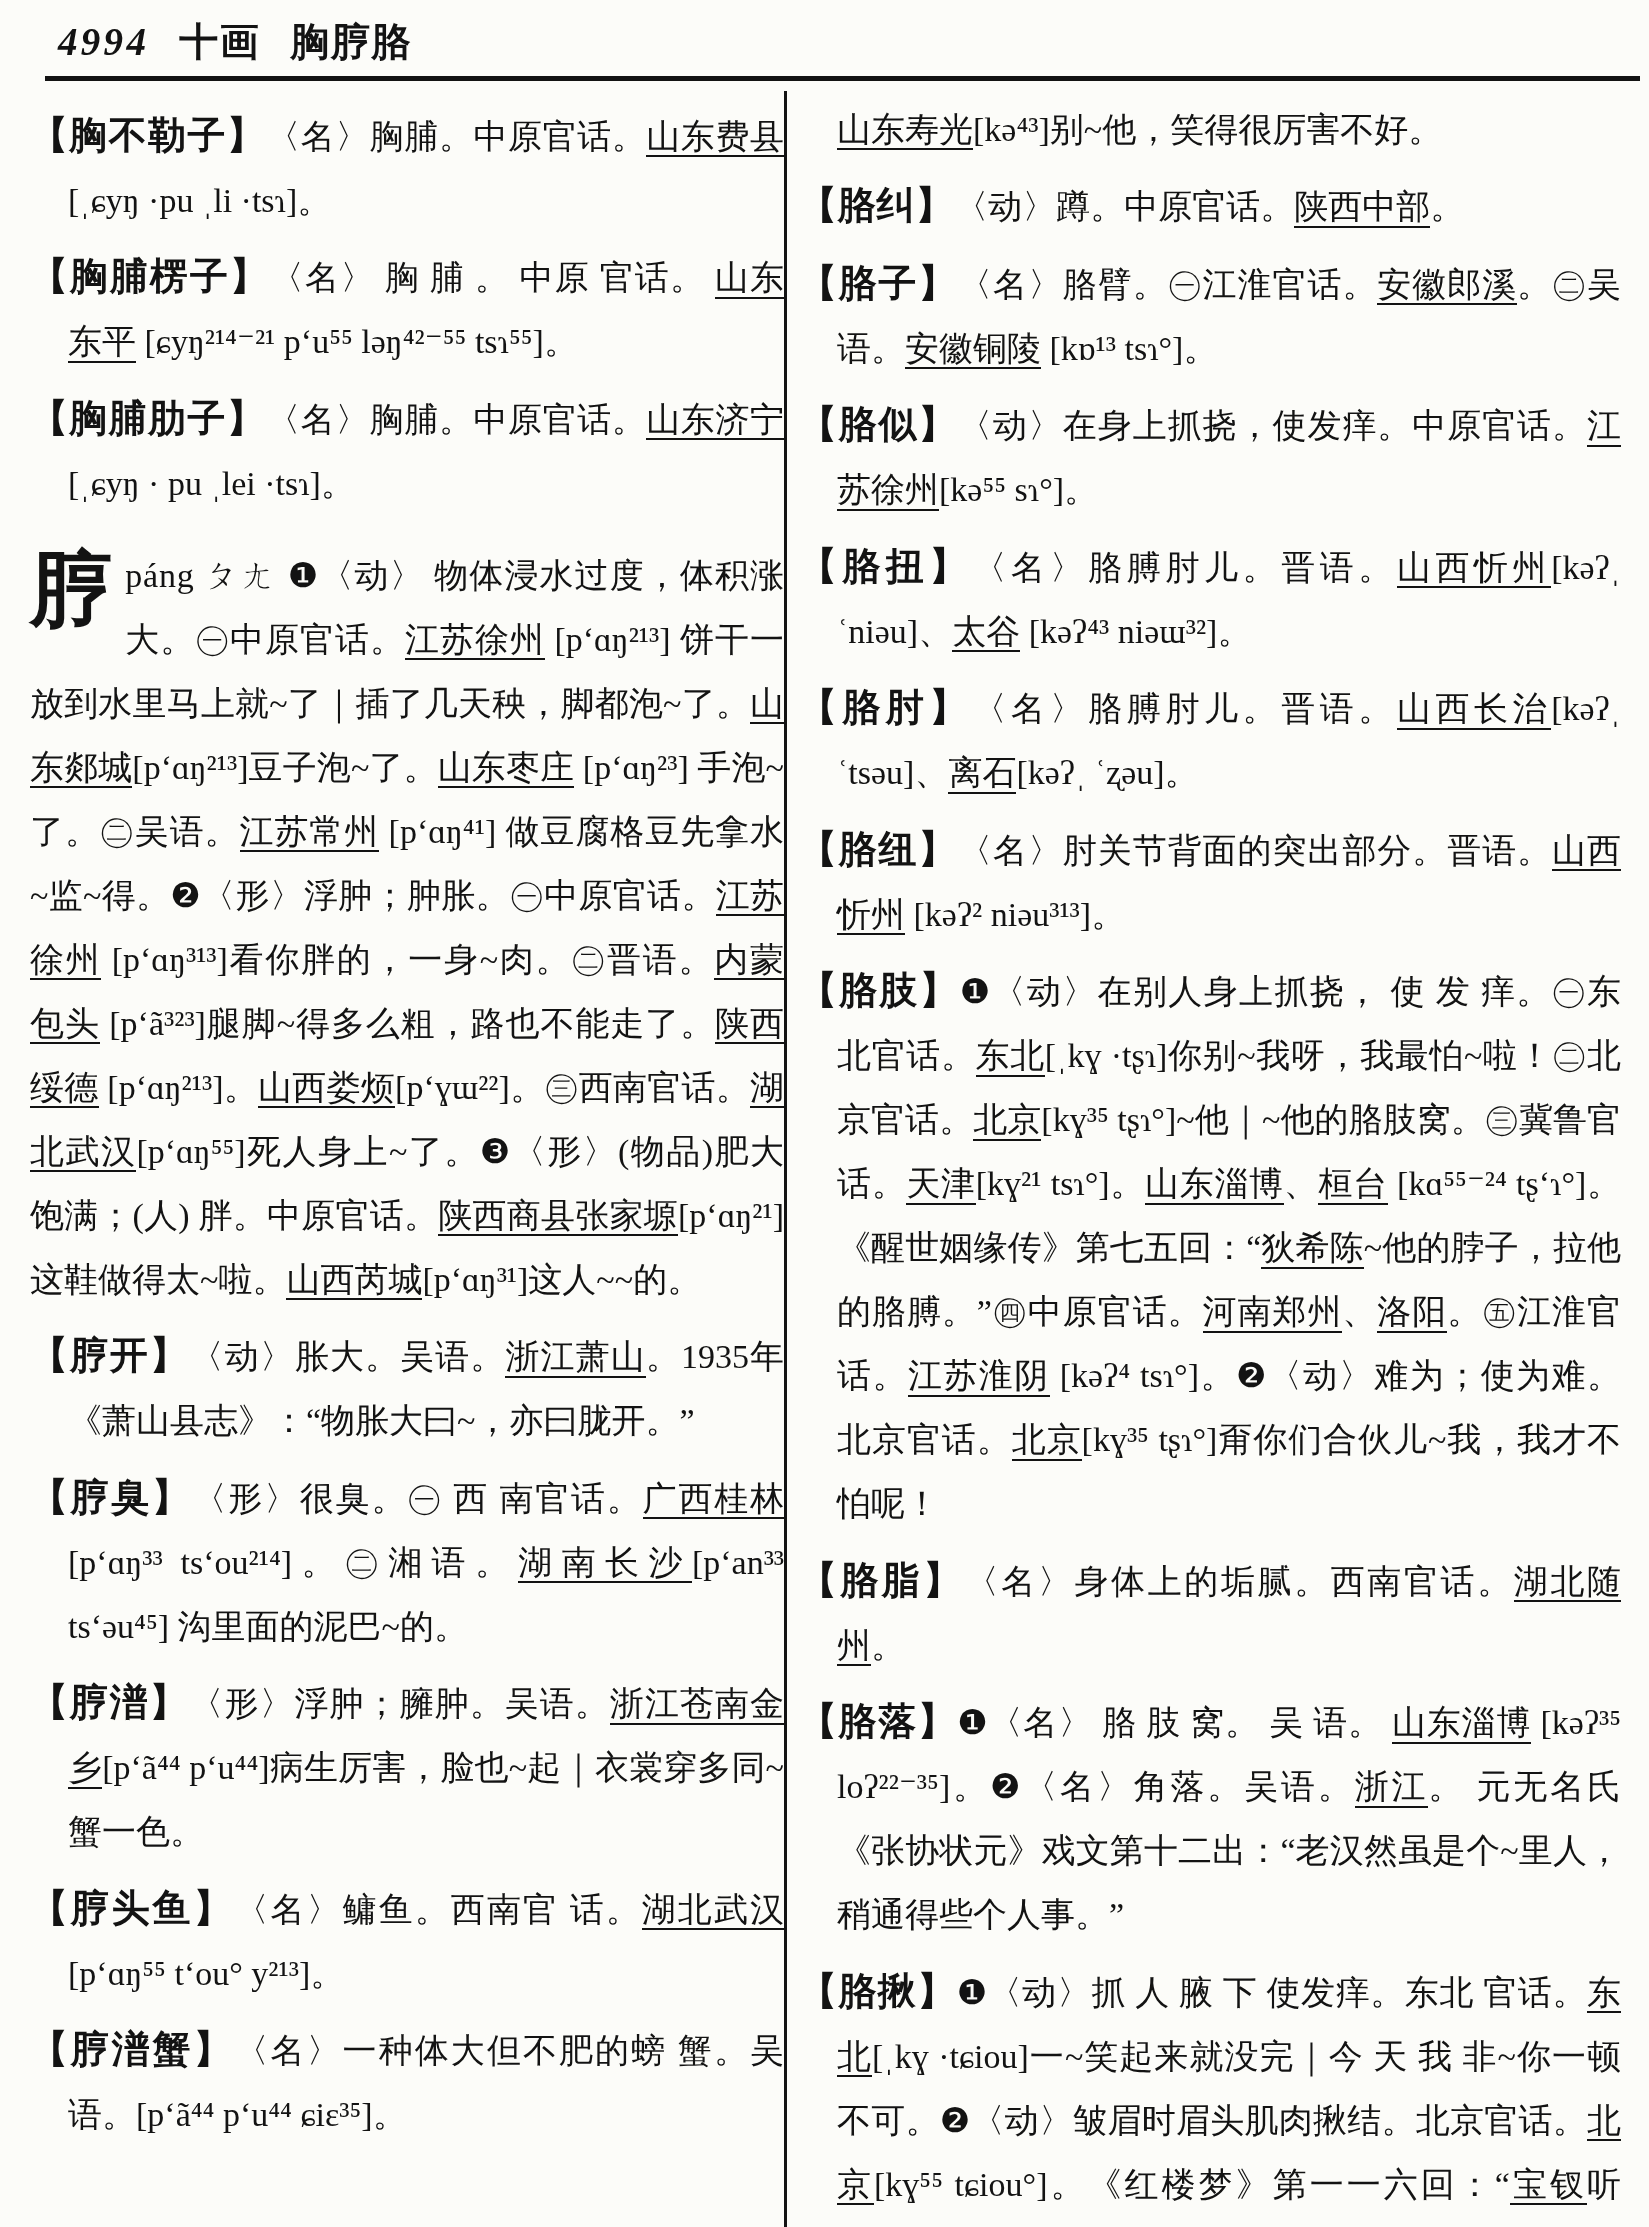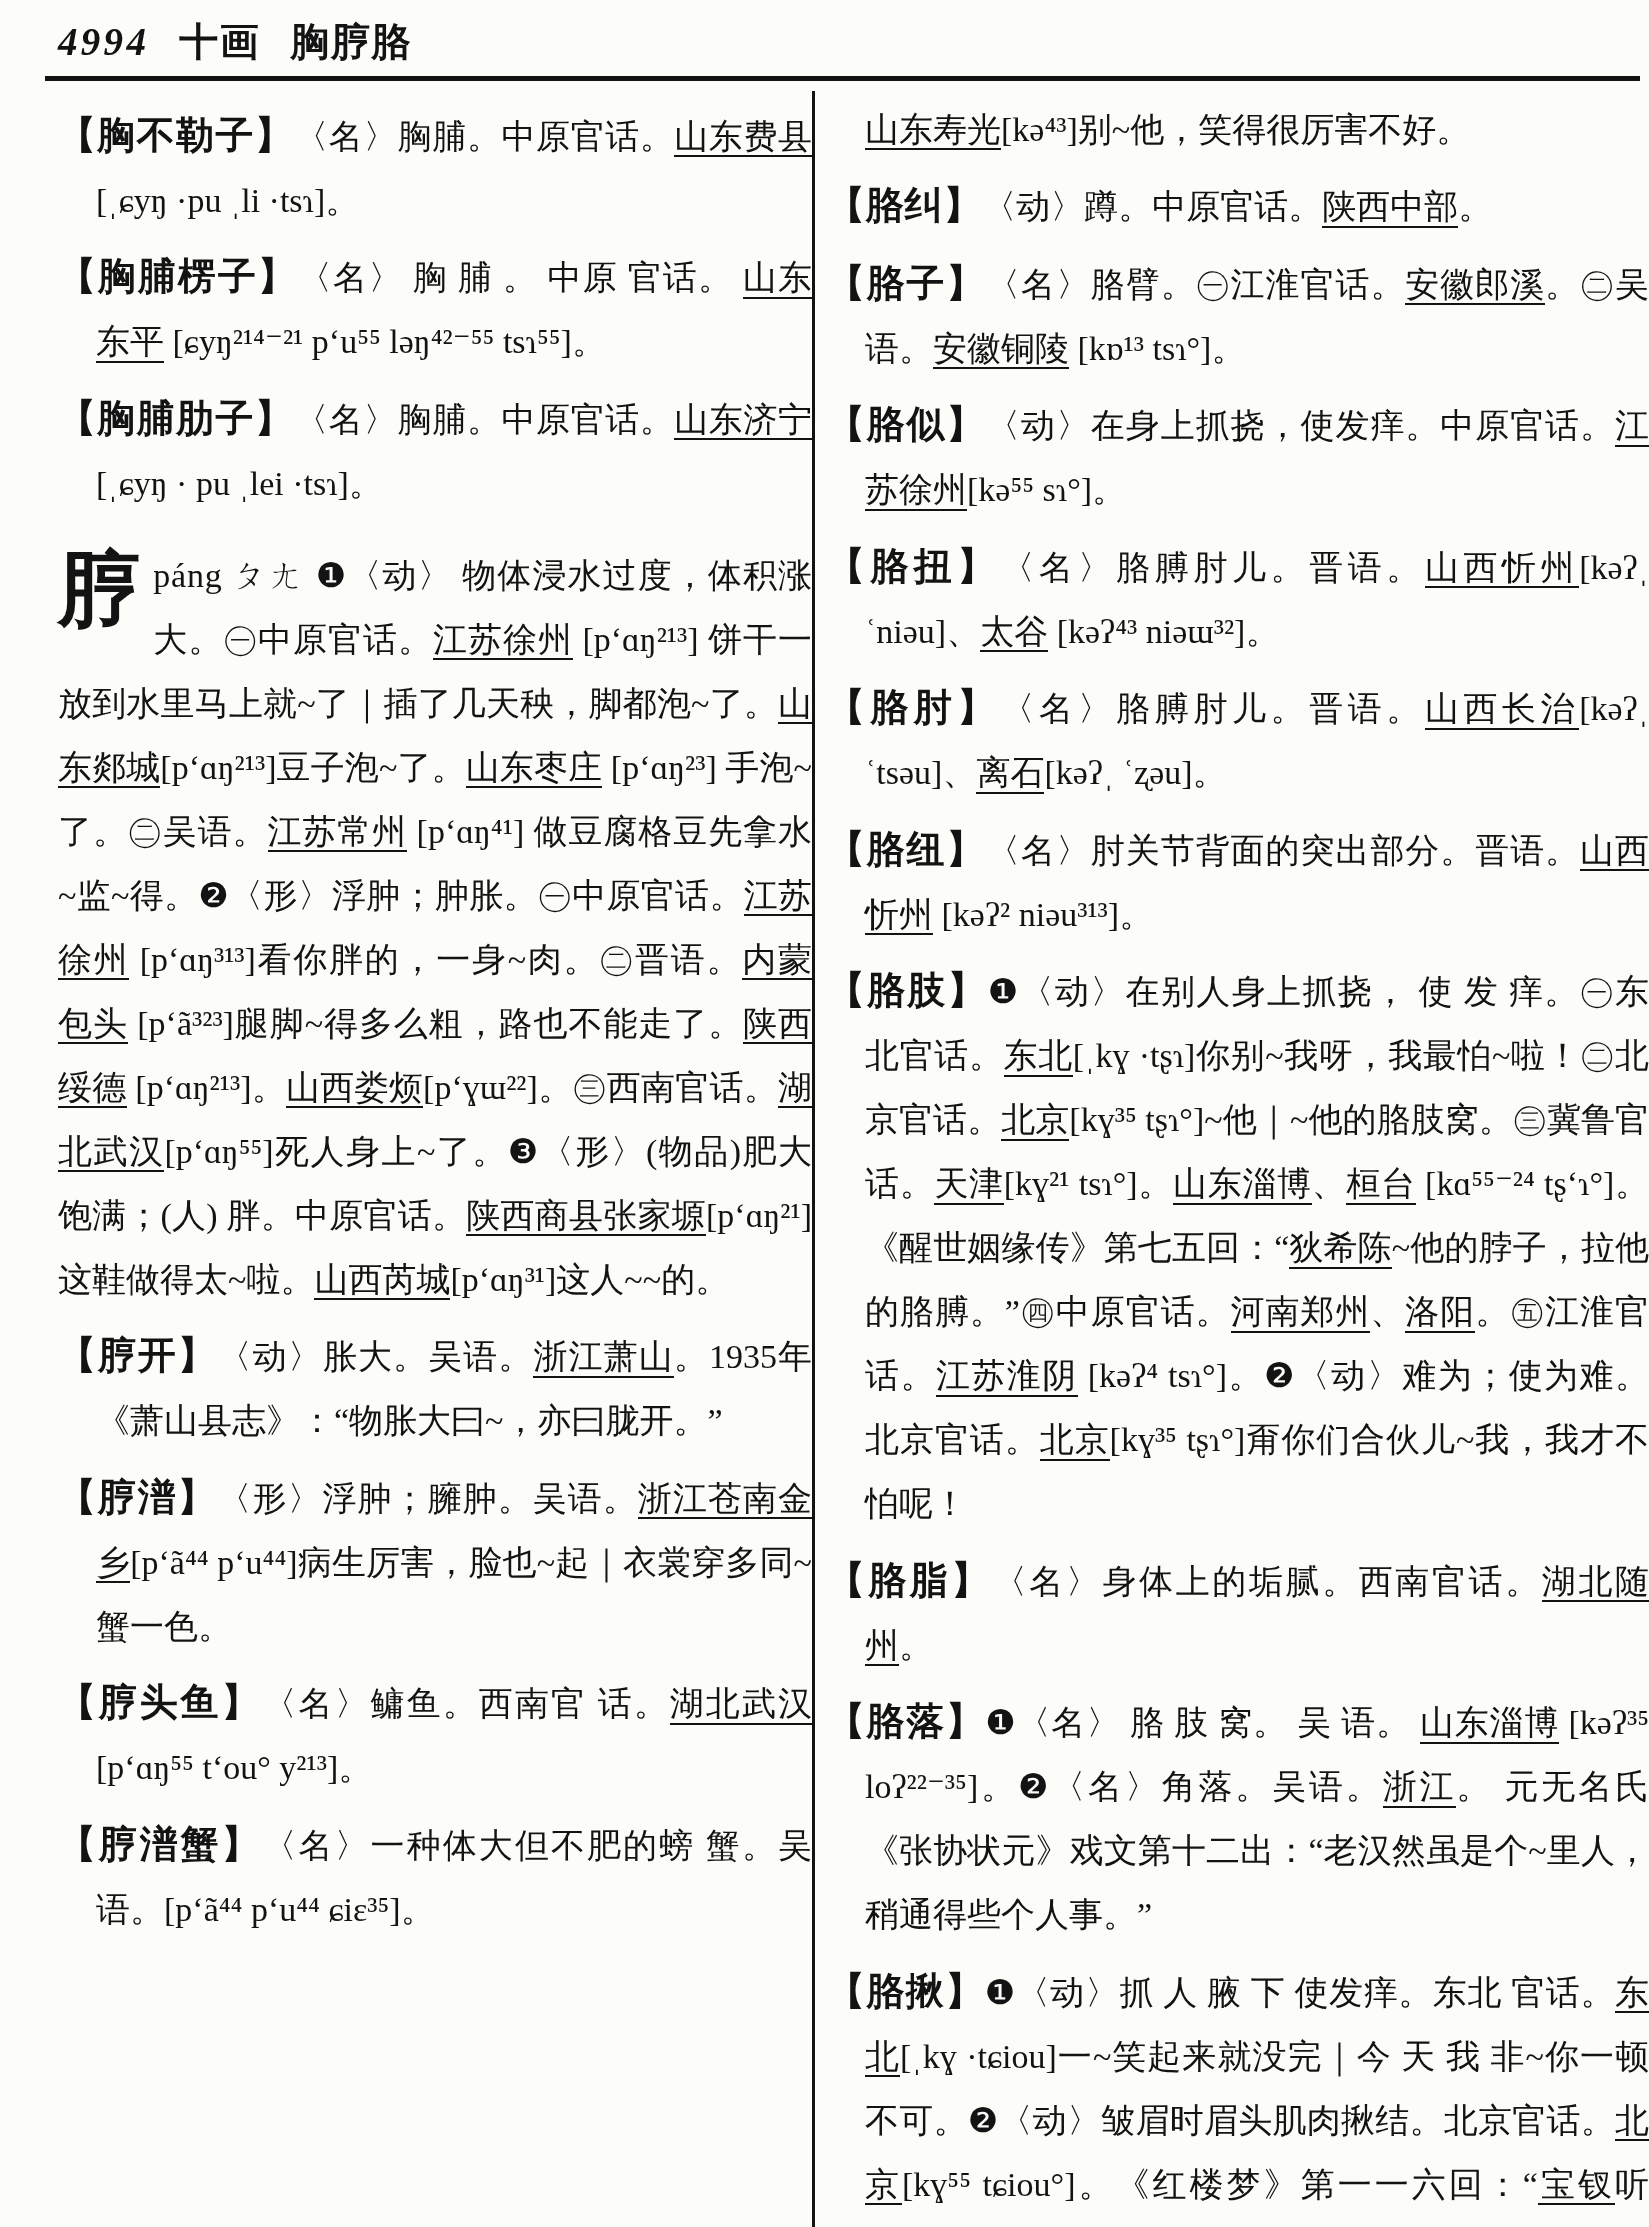--- a/index.html
+++ b/index.html
@@ -26,21 +26,20 @@
     position:absolute;top:91px;left:0;right:0;bottom:0;
     display:flex;
   }
   .col{
     width:784px;
     padding:6.6px 0 0 30px;
     box-sizing:border-box;
     font-size:34px;
     line-height:64px;
     text-align:justify;
-    margin-left:28px;
   }
   .col.right{
     margin-left:0;
     border-left:3.3px solid #131313;
     padding-left:12px;
     width:837px;
   }
   p.entry{
     margin:5px 0 11.5px 0;
     padding-left:38px;
@@ -77,20 +76,21 @@
     <span>胸脝胳</span>
   </div>
   <div class="toprule"></div>
   <div class="cols">
     <div class="col left" id="col-left">
         <p class="entry"><span class="hw">【胸不勒子】</span>〈名〉胸脯。中原官话。<span class="un">山东费县</span> [ˌɕyŋ ·pu ˌli ·tsɿ]。</p>
         <p class="entry"><span class="hw">【胸脯楞子】</span>〈名〉 胸 脯 。 中原 官话。 <span class="un">山东东平</span> [ɕyŋ²¹⁴⁻²¹ pʻu⁵⁵ ləŋ⁴²⁻⁵⁵ tsɿ⁵⁵]。</p>
         <p class="entry"><span class="hw">【胸脯肋子】</span>〈名〉胸脯。中原官话。<span class="un">山东济宁</span> [ˌɕyŋ · pu ˌlei ·tsɿ]。</p>
         <p class="section"><span class="bigchar">脝</span><span class="pinyin">páng ㄆㄤ </span>❶〈动〉 物体浸水过度，体积涨大。㊀中原官话。<span class="un">江苏徐州</span> [pʻɑŋ²¹³] 饼干一放到水里马上就~了｜插了几天秧，脚都泡~了。<span class="un">山东郯城</span>[pʻɑŋ²¹³]豆子泡~了。<span class="un">山东枣庄</span> [pʻɑŋ²³] 手泡~了。㊁吴语。<span class="un">江苏常州</span> [pʻɑŋ⁴¹] 做豆腐格豆先拿水~监~得。❷〈形〉浮肿；肿胀。㊀中原官话。<span class="un">江苏徐州</span> [pʻɑŋ³¹³]看你胖的，一身~肉。㊁晋语。<span class="un">内蒙包头</span> [pʻã³²³]腿脚~得多么粗，路也不能走了。<span class="un">陕西绥德</span> [pʻɑŋ²¹³]。<span class="un">山西娄烦</span>[pʻɣɯ²²]。㊂西南官话。<span class="un">湖北武汉</span>[pʻɑŋ⁵⁵]死人身上~了。❸〈形〉(物品)肥大饱满；(人) 胖。中原官话。<span class="un">陕西商县张家塬</span>[pʻɑŋ²¹]这鞋做得太~啦。<span class="un">山西芮城</span>[pʻɑŋ³¹]这人~~的。</p>
         <p class="entry"><span class="hw">【脝开】</span>〈动〉胀大。吴语。<span class="un">浙江萧山</span>。1935年《萧山县志》：“物胀大曰~，亦曰胧开。”</p>
+        <p class="entry"><span class="hw">【脝臭】</span>〈形〉很臭。㊀ 西 南官话。<span class="un">广西桂林</span> [pʻɑŋ³³ tsʻou²¹⁴]。㊁湘语。<span class="un">湖南长沙</span>[pʻan³³ tsʻəu⁴⁵] 沟里面的泥巴~的。</p>
         <p class="entry"><span class="hw">【脝潽】</span>〈形〉浮肿；臃肿。吴语。<span class="un">浙江苍南金乡</span>[pʻã⁴⁴ pʻu⁴⁴]病生厉害，脸也~起｜衣裳穿多同~蟹一色。</p>
         <p class="entry"><span class="hw">【脝头鱼】</span>〈名〉鳙鱼。西南官 话。<span class="un">湖北武汉</span> [pʻɑŋ⁵⁵ tʻou° y²¹³]。</p>
         <p class="entry"><span class="hw">【脝潽蟹】</span>〈名〉一种体大但不肥的螃 蟹。吴语。[pʻã⁴⁴ pʻu⁴⁴ ɕiɛ³⁵]。</p>
       </div>
     <div class="col right" id="col-right">
         <p class="cont"><span class="un">山东寿光</span>[kə⁴³]别~他，笑得很厉害不好。</p>
         <p class="entry"><span class="hw">【胳纠】</span>〈动〉蹲。中原官话。<span class="un">陕西中部</span>。</p>
         <p class="entry"><span class="hw">【胳子】</span>〈名〉胳臂。㊀江淮官话。<span class="un">安徽郎溪</span>。㊁吴语。<span class="un">安徽铜陵</span> [kɒ¹³ tsɿ°]。</p>
         <p class="entry"><span class="hw">【胳似】</span>〈动〉在身上抓挠，使发痒。中原官话。<span class="un">江苏徐州</span>[kə⁵⁵ sɿ°]。</p>
         <p class="entry"><span class="hw">【胳扭】</span>〈名〉胳膊肘儿。晋语。<span class="un">山西忻州</span>[kəʔˌ ʿniəu]、<span class="un">太谷</span> [kəʔ⁴³ niəɯ³²]。</p>

